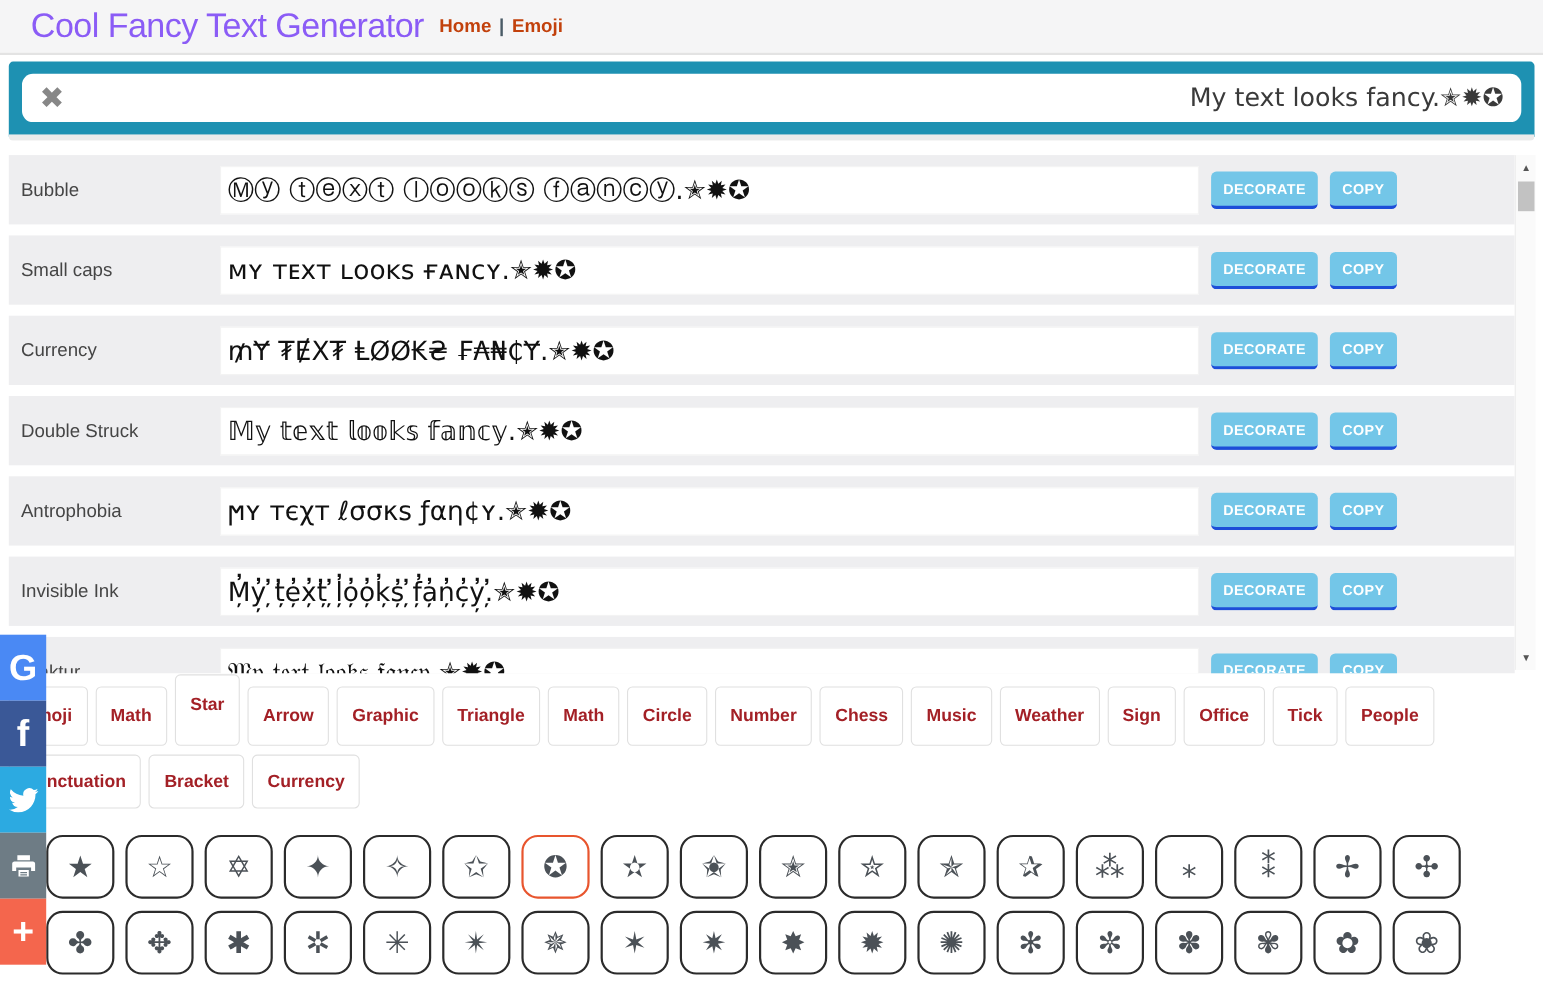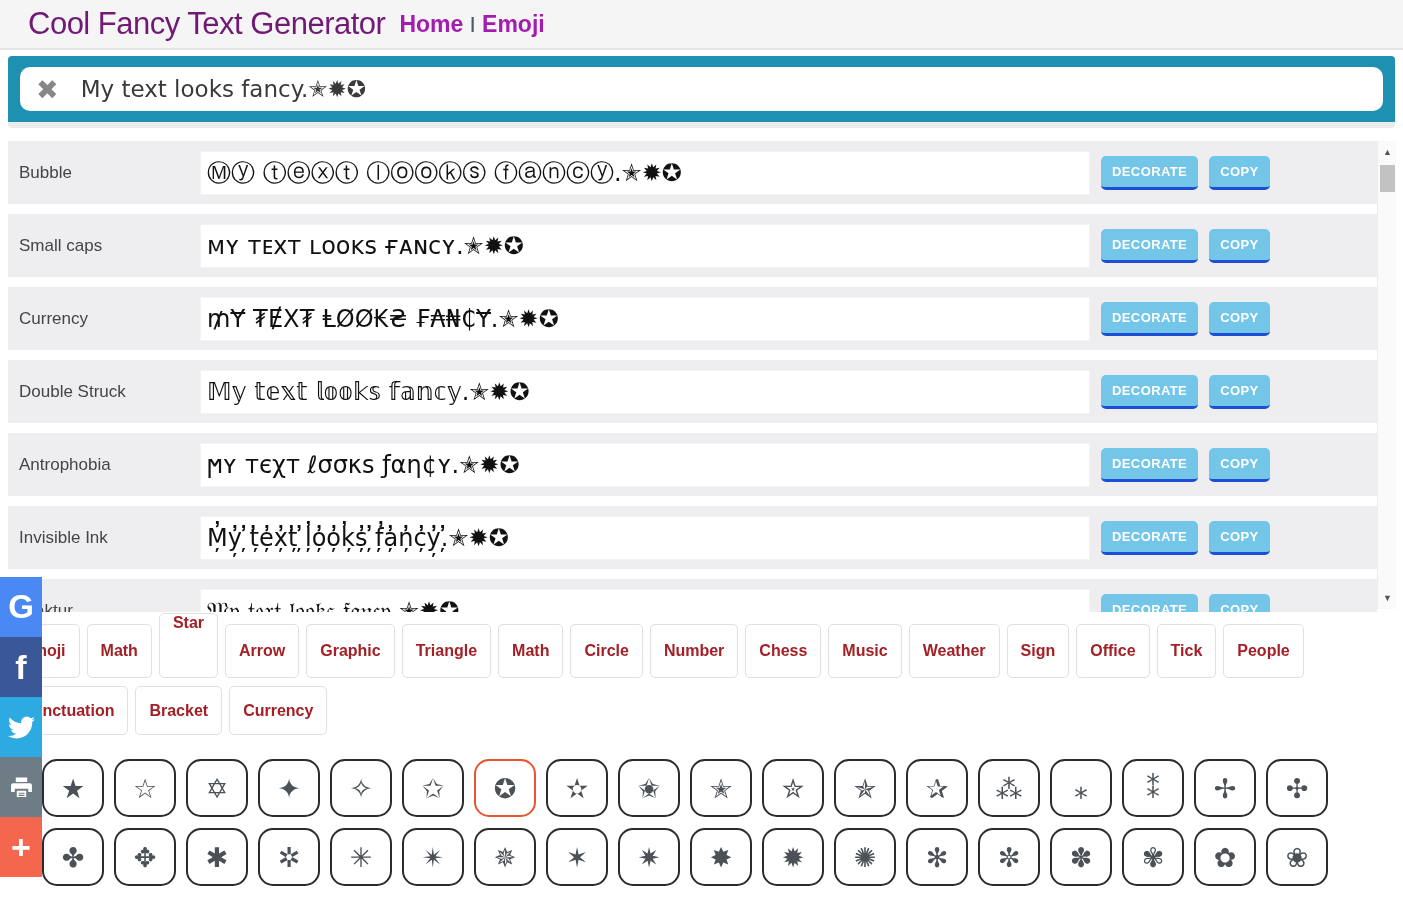--- a/index.html
+++ b/index.html
@@ -2,34 +2,34 @@
 <html><head>
 <meta charset="utf-8">
 <style>
   * { box-sizing: border-box; margin: 0; padding: 0; }
   html,body { width:1403px; height:898px; overflow:hidden; background:#fff;
     font-family:"Liberation Sans","DejaVu Sans",sans-serif; }
 
   
   .app-header { height:50px; background:#f5f5f6; border-bottom:2px solid #e3e3e3;
     display:flex; align-items:center; padding-left:28px; }
-  .app-title { color:#701a75; font-size:31px; font-weight:400; letter-spacing:-0.5px; }
+  .app-title { color:#8b5cf6; font-size:31px; font-weight:400; letter-spacing:-0.5px; }
   .app-nav { display:flex; align-items:center; margin-left:14px; gap:7px; }
-  .nav-link { color:#a21caf; font-size:23px; font-weight:bold; text-decoration:none; cursor:pointer; }
+  .nav-link { color:#c2410c; font-size:17px; font-weight:bold; text-decoration:none; cursor:pointer; }
   .nav-sep { color:#4a5b66; font-size:17px; font-weight:bold; }
 
   
   .search-section { margin:6px 8px 0 8px; background:#1e91b2; border-radius:4px;
     padding:11px 12px; border-bottom:6px solid #ebebeb; }
   .search-pill { background:#fff; border-radius:10px; height:44px; display:flex;
     align-items:center; padding:0 16px; }
   .clear-icon { color:#878787; font-size:27px; font-weight:bold; margin-right:22px;
     cursor:pointer; line-height:1; font-family:"DejaVu Sans",sans-serif; }
   .search-input { flex:1; border:none; outline:none; font-size:23px; color:#3a3a3a;
-    font-family:"DejaVu Sans",sans-serif; background:transparent; }
+    font-family:"DejaVu Sans",sans-serif; background:transparent;text-align:right; }
 
   
   .rows-viewport { position:relative; margin-top:10px; height:474px; overflow:hidden;
     padding:3px 26px 0 8px; }
   .style-row { height:63px; background:#eeeef0; margin-bottom:10px; display:flex;
     align-items:center; }
   .style-label { width:192px; padding-left:11px; font-size:17px; color:#454545; }
   .style-preview { width:890px; height:44px; background:#fff; border:1px solid #f3f3f3;
     display:flex; align-items:center; padding-left:6px; overflow:hidden;
     white-space:nowrap; cursor:text; }
@@ -60,21 +60,21 @@
   .share-plus { background:#f4664d; font-size:34px; font-weight:bold; }
 
   
   .tabs-section { padding:12px 0 0 8px; }
   .tab-row { display:flex; flex-wrap:wrap; align-items:flex-start; }
   .tab { height:54px; display:flex; align-items:center; padding:0 13px; background:#fff;
     border:1px solid #e0e0e0; border-radius:5px; margin:0 7px 8px 0; color:#a32026;
     font-weight:bold; font-size:16px; cursor:pointer;
     font-family:"Liberation Sans",sans-serif; }
   .tab-row.second .tab { height:49px; }
-  .tab.active { height:65px; margin-top:-11px; align-items:flex-start; padding-top:0; }
+  .tab.active { height:65px; margin-top:-11px; align-items:flex-start; padding-top:18px; }
 
   
   .symbol-grid { margin:16px 0 0 42px; width:1310px; display:flex; flex-wrap:wrap;
     gap:11px 10px; }
   .symbol-cell { width:62px; height:58px; background:#fff; border:2px solid #2b2b2b;
     border-radius:15px; display:flex; align-items:center; justify-content:center;
     font-size:27px; color:#4b5157; cursor:pointer; line-height:1;
     font-family:"DejaVu Sans",sans-serif; }
   .symbol-cell.selected { border-color:#e8552e; }
 </style>

